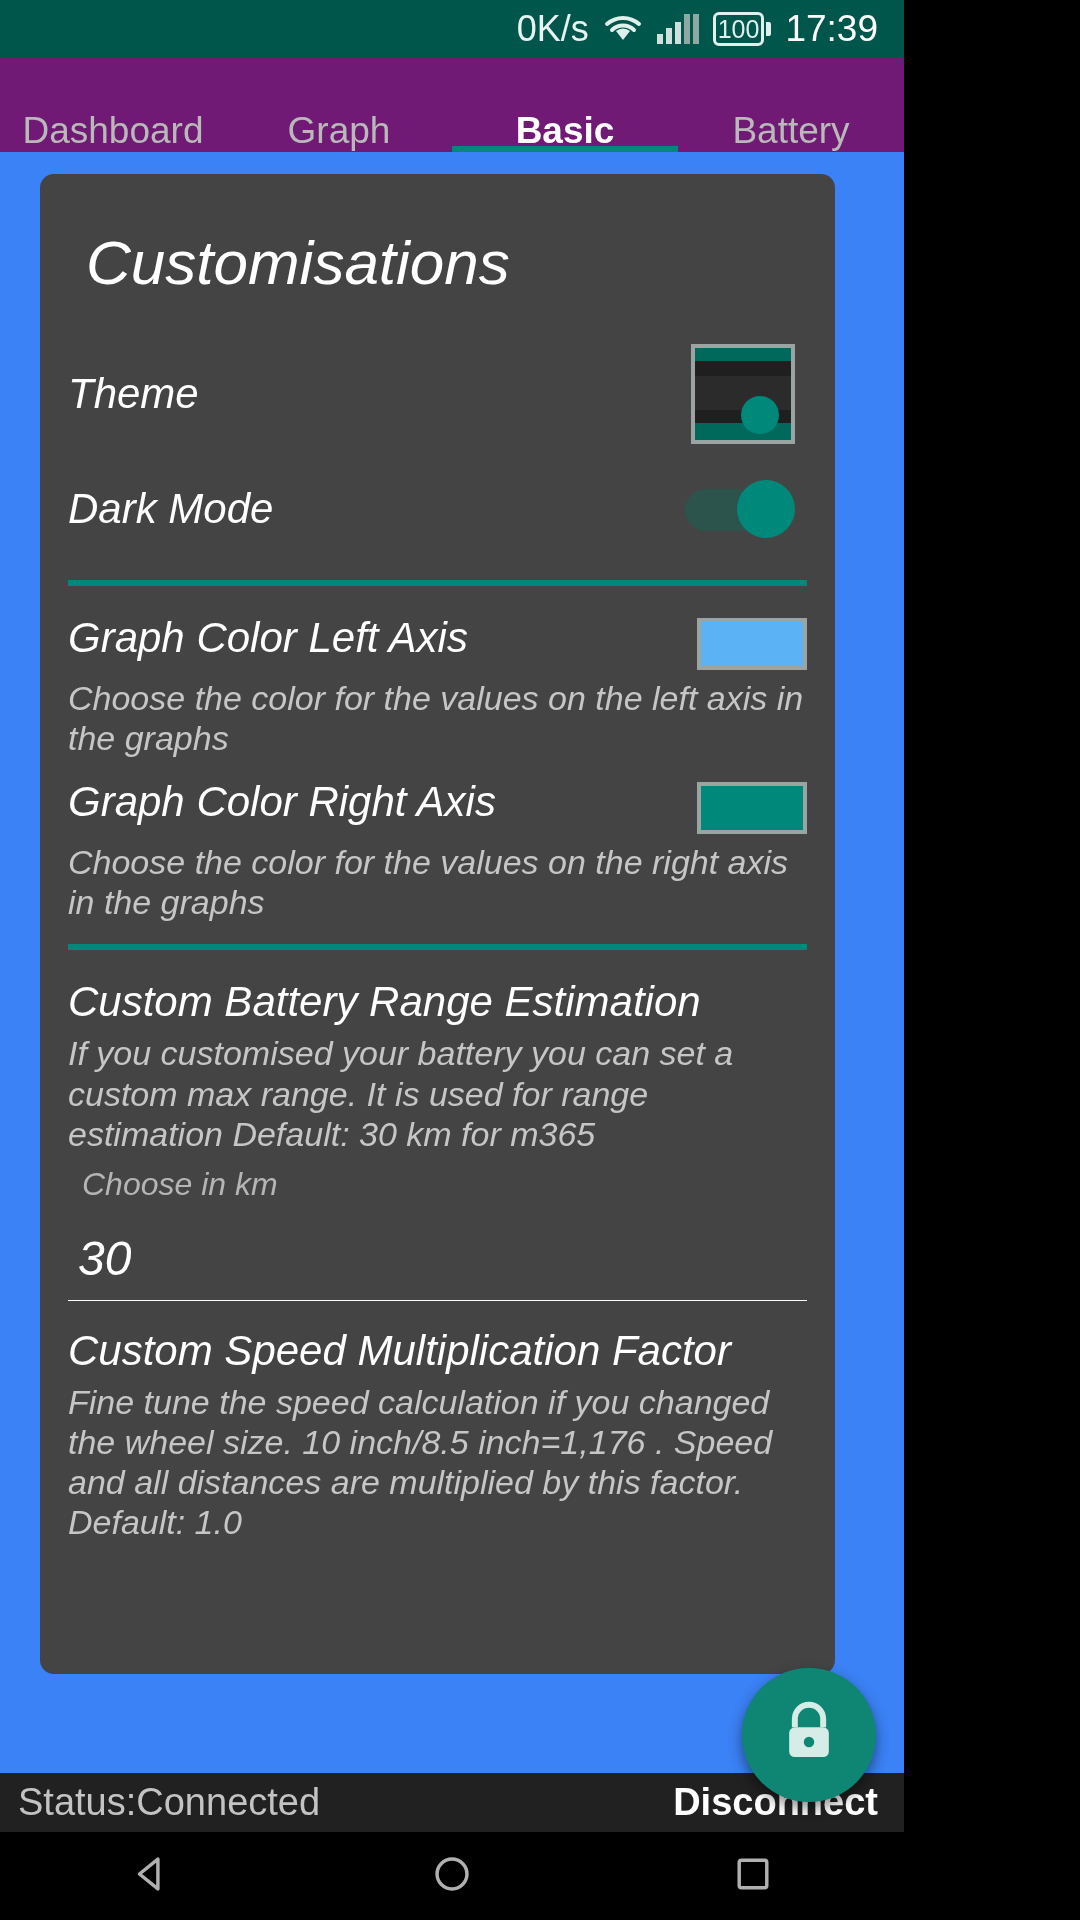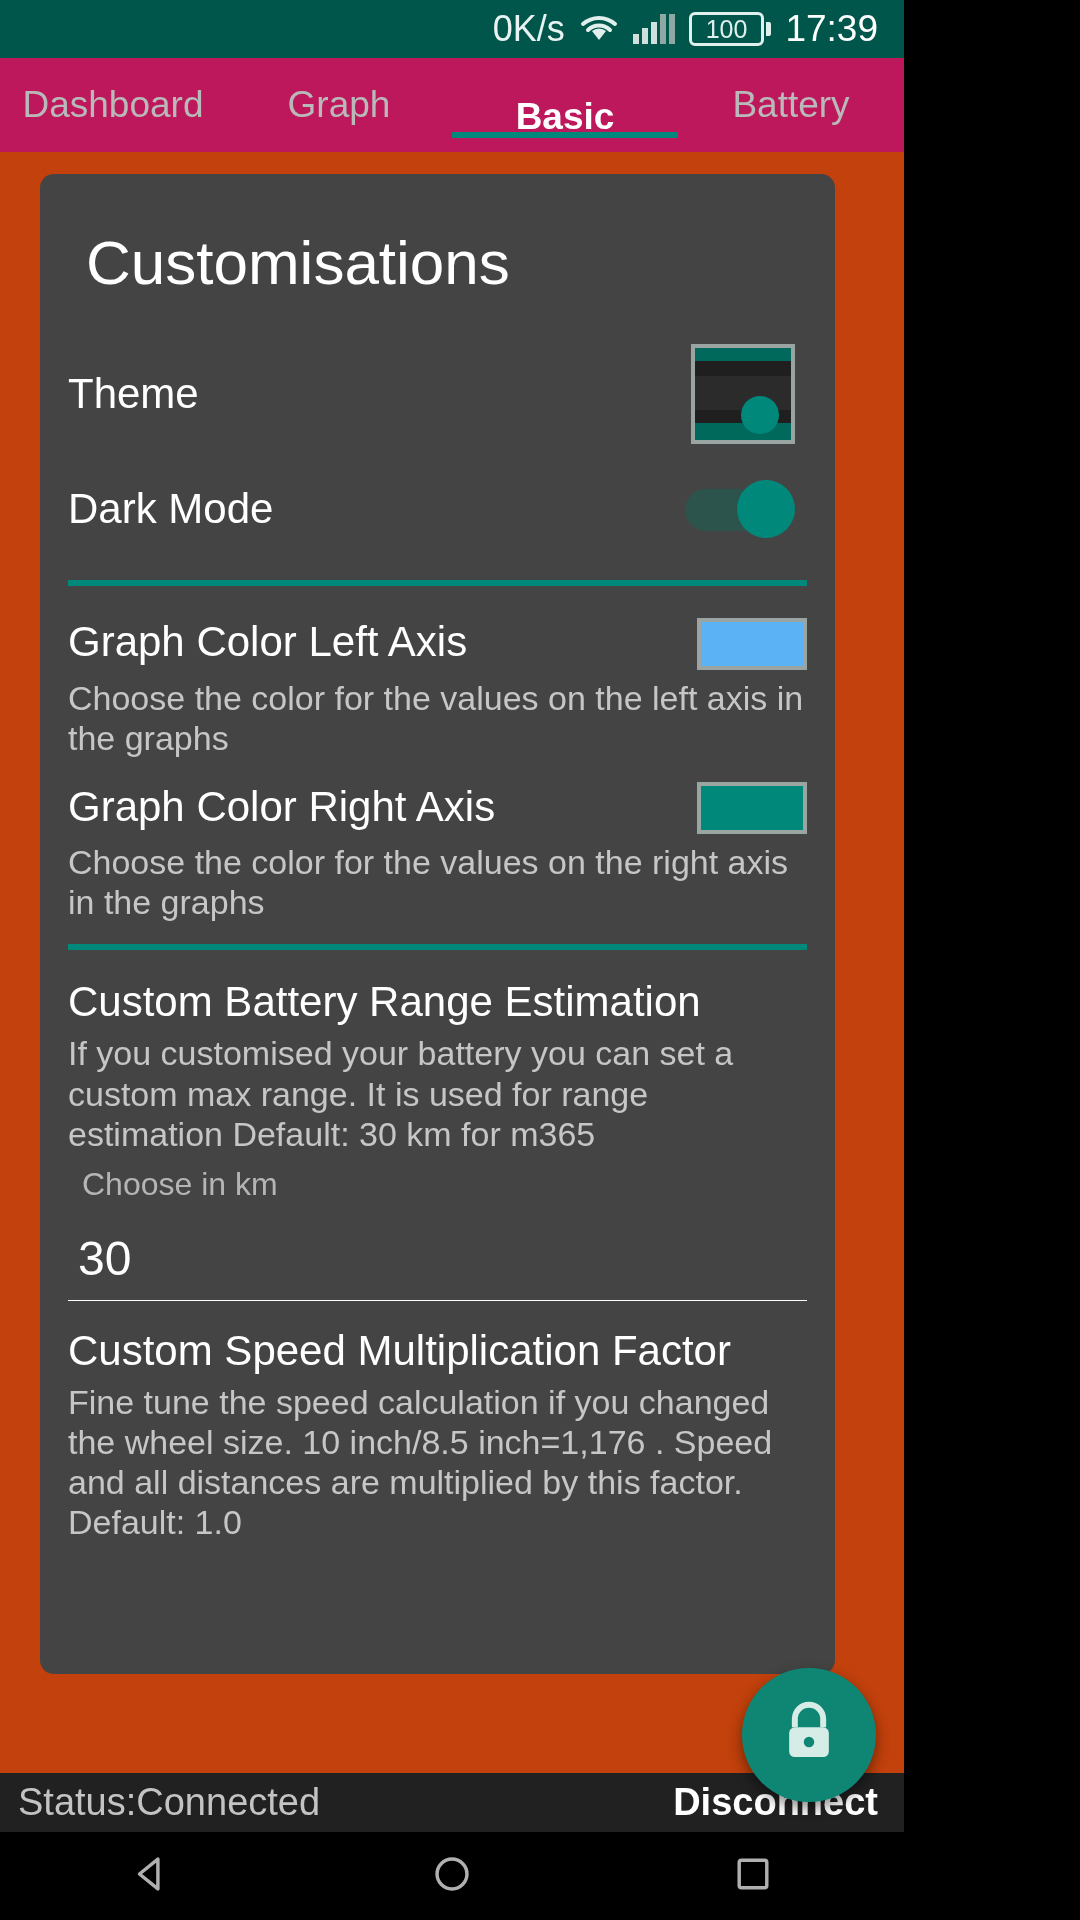--- a/index.html
+++ b/index.html
@@ -28,44 +28,44 @@
   .signal i{ display:block; width:6px; background:#cfe0dd; }
   .signal i:nth-child(1){ height:10px; }
   .signal i:nth-child(2){ height:16px; }
   .signal i:nth-child(3){ height:22px; }
   .signal i:nth-child(4){ height:30px; background:#8fa8a4; }
   .signal i:nth-child(5){ height:30px; background:#8fa8a4; }
   
   .batt{ display:flex; align-items:center; }
   .batt-body{
     border:3px solid #dff0ed; border-radius:6px;
-    padding:1px 14px; height:34px; display:flex; align-items:center;
+    padding:1px 2px; height:34px; display:flex; align-items:center;
   }
   .batt-body span{ color:#dff0ed; font-size:25px; line-height:1; }
   .batt-tip{ width:5px; height:14px; background:#dff0ed; border-radius:0 2px 2px 0; margin-left:2px; }
 
   
   .tabs{
-    height:94px; background:#be185d;
-    display:flex; align-items:center;
+    height:94px; background:#701a75;
+    display:flex; align-items:flex-end;
   }
   .tab{
     flex:1; display:flex; align-items:center; justify-content:center;
     color:#b9b9b9; font-size:37px; position:relative;
   }
   .tab.active{ color:#ffffff; font-weight:bold;margin-top:23px; }
   .tab.active::after{
     content:""; position:absolute; left:0; right:0; bottom:0;
     height:6px; background:#00897b;
   }
 
   
   .content{
     position:absolute; top:152px; left:0; right:0; bottom:147px;
-    background:#c2410c; overflow:hidden;
+    background:#3b82f6; overflow:hidden;font-style:italic;
   }
   .card{
     position:absolute; left:40px; top:22px; width:795px;
     background:#444444; border-radius:14px;
     padding:0 0 10px 0;
     min-height:1500px;
   }
   .card-title{
     color:#ffffff; font-size:62px; padding:58px 0 40px 46px; line-height:1;
   }
@@ -100,21 +100,21 @@
     position:absolute; right:6px; top:1px; width:58px; height:58px;
     border-radius:50%; background:#00897b;
   }
 
   .divider{
     height:6px; background:#00897b; margin:16px 28px 24px 28px;
   }
 
   .setting{ padding:0 28px 6px 28px; }
   .setting-head{
-    display:flex; align-items:center; justify-content:space-between;
+    display:flex; align-items:flex-start; justify-content:space-between;
   }
   .setting-title{ color:#ffffff; font-size:42px; line-height:1.12; padding-top:4px; }
   .setting-desc{
     color:#c6c6c6; font-size:34px; line-height:1.18; padding-top:8px; max-width:745px;
   }
   .swatch{
     width:110px; height:52px; border:4px solid #9aa5a3; flex:none; margin-left:14px; margin-top:8px;
   }
 
   .field-label{ color:#b5b5b5; font-size:32px; padding:12px 0 0 14px; }

